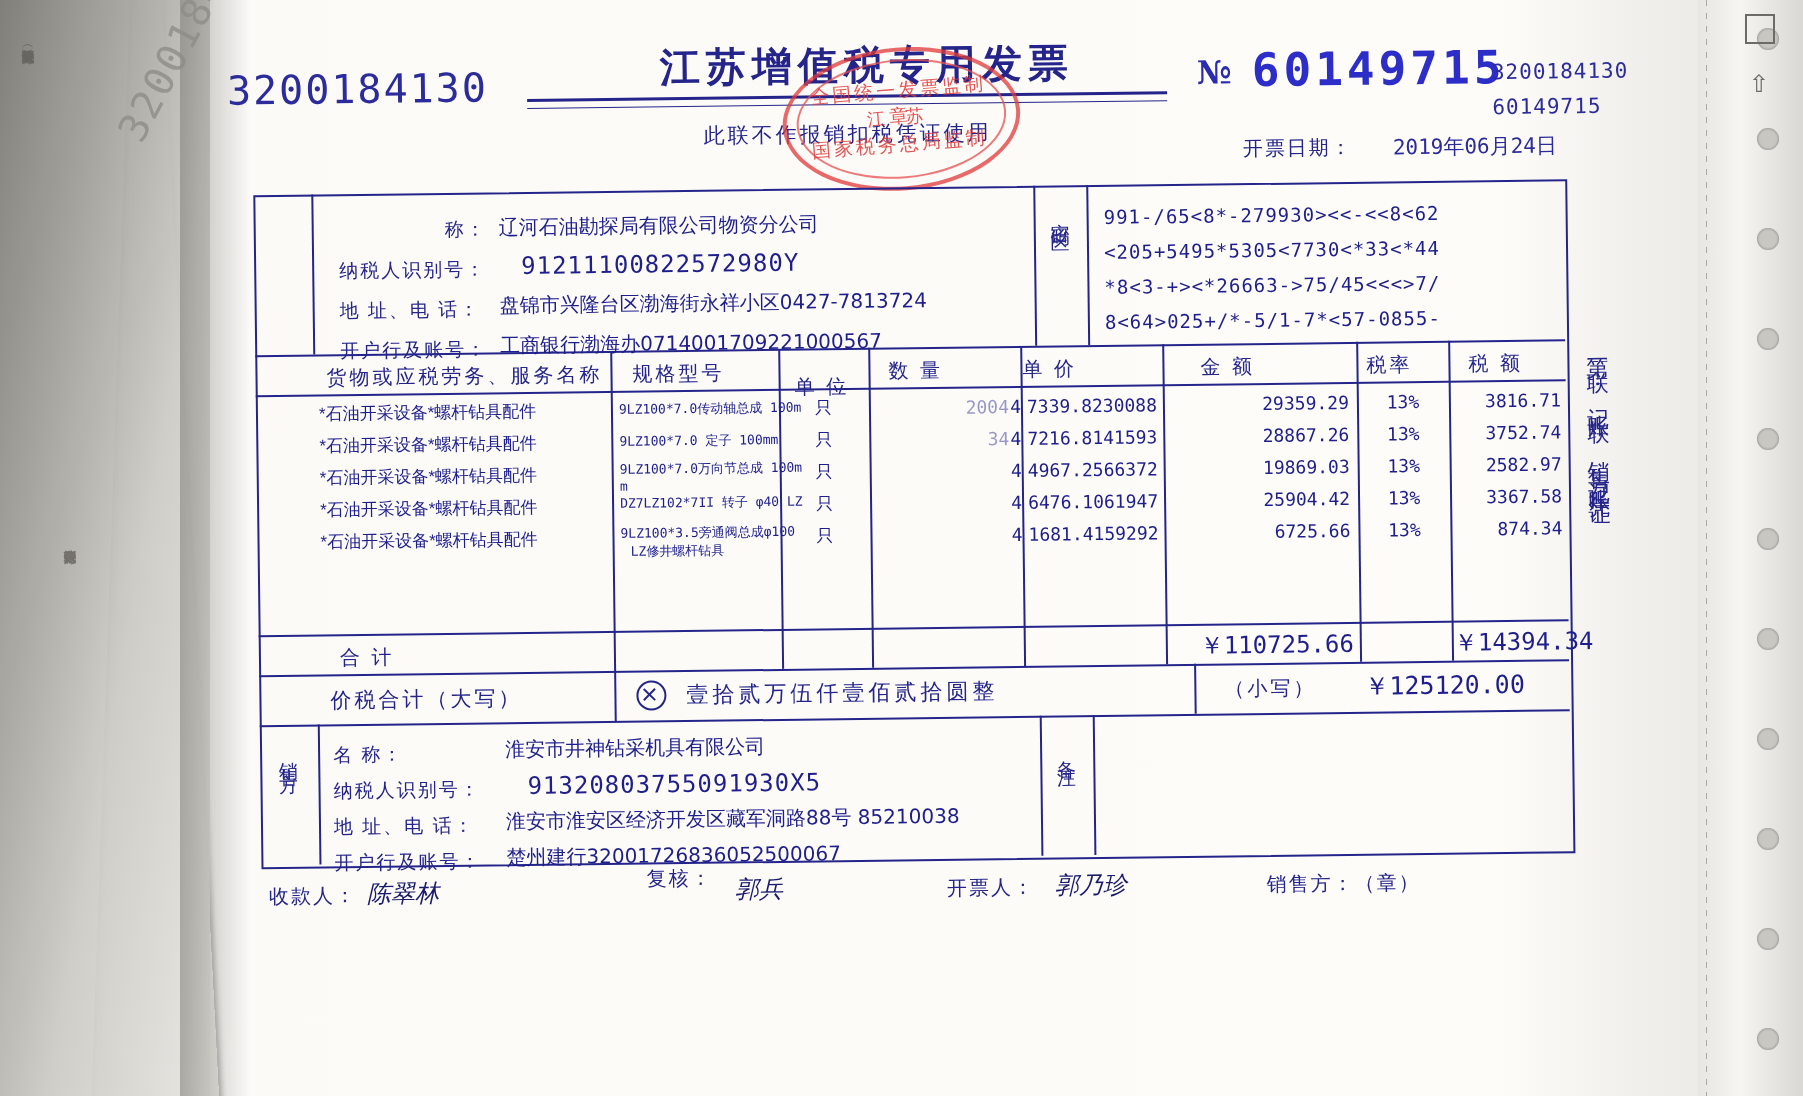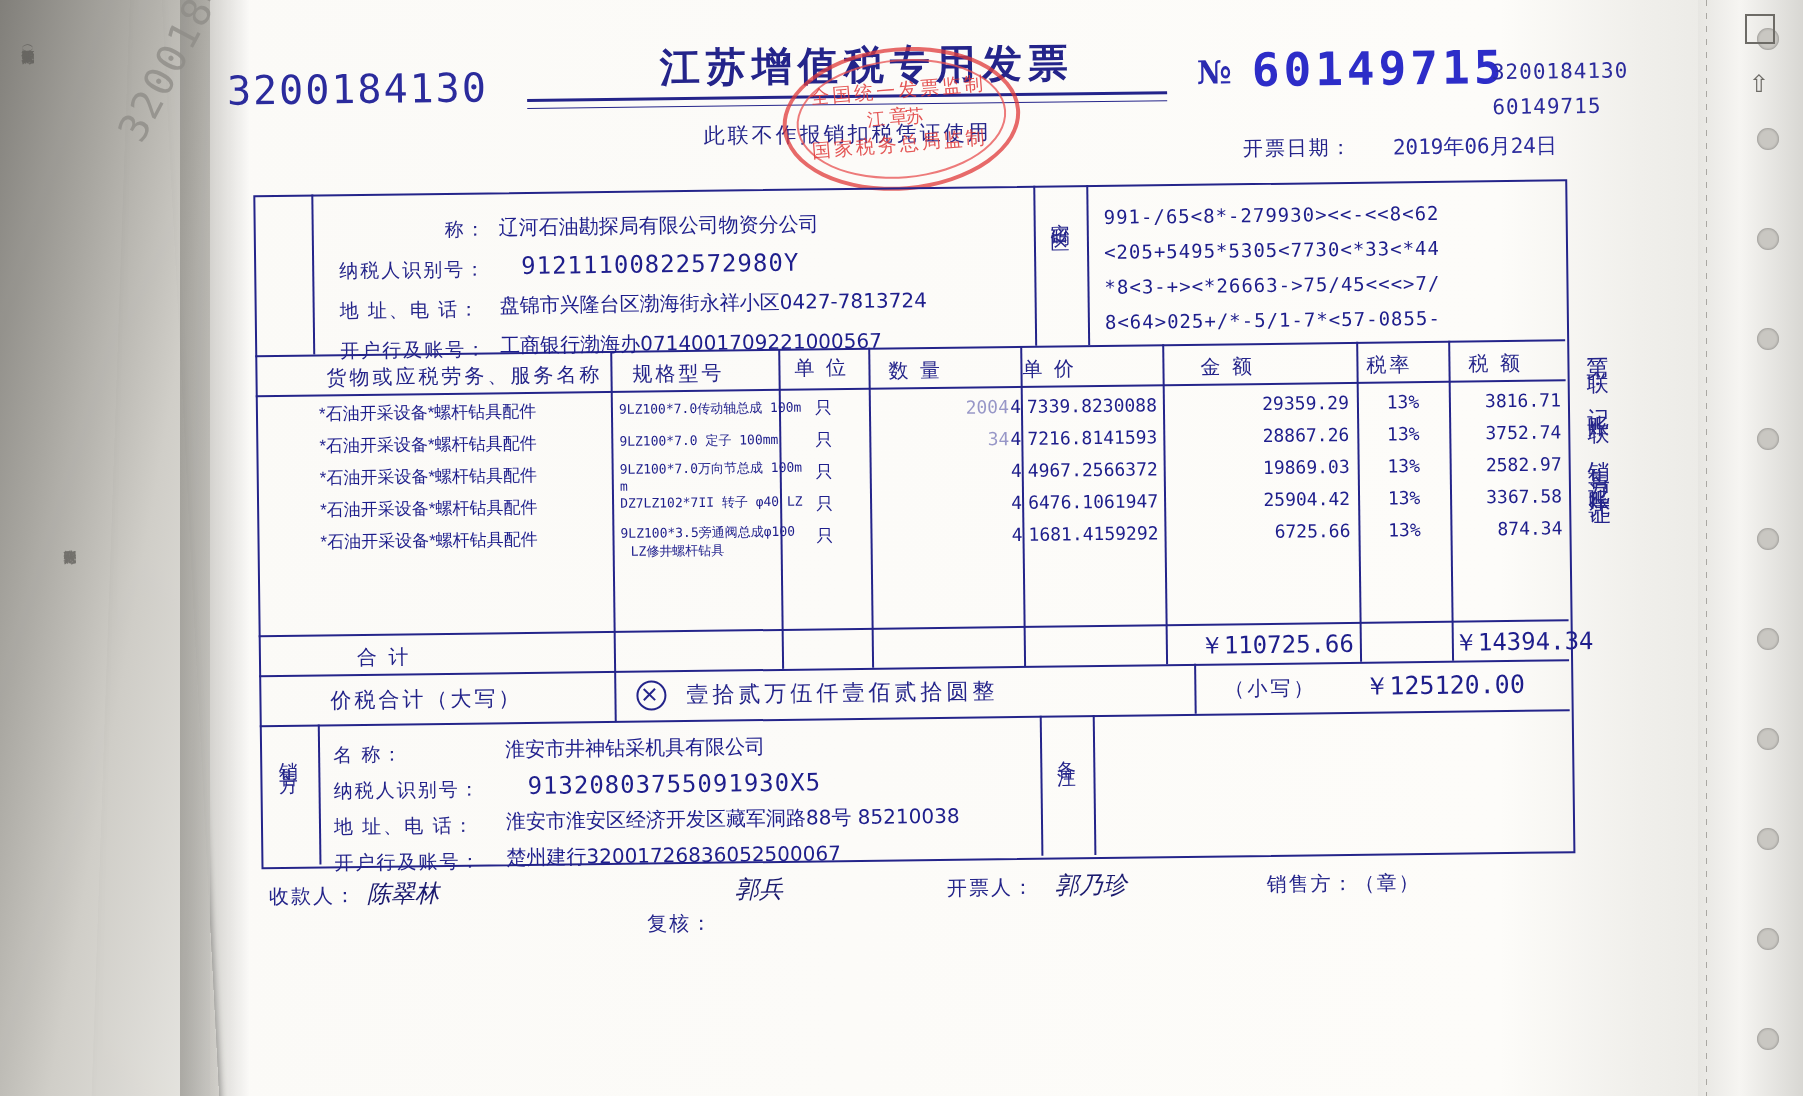--- a/index.html
+++ b/index.html
@@ -240,21 +240,21 @@
   <div class="val" style="left:300px;top:328px;">工商银行渤海办0714001709221000567</div>
 
   <div class="sideLbl" style="left:848px;top:210px;height:125px;">密码区</div>
   <div class="cipher" style="left:905px;top:205px;">991-/65&lt;8*-279930&gt;&lt;&lt;-&lt;&lt;8&lt;62</div>
   <div class="cipher" style="left:905px;top:240px;">&lt;205+5495*5305&lt;7730&lt;*33&lt;*44</div>
   <div class="cipher" style="left:905px;top:275px;">*8&lt;3-+&gt;&lt;*26663-&gt;75/45&lt;&lt;&lt;&gt;7/</div>
   <div class="cipher" style="left:905px;top:310px;">8&lt;64&gt;025+/*-5/1-7*&lt;57-0855-</div>
 
   <div class="colHead" style="left:126px;top:358px;">货物或应税劳务、服务名称</div>
   <div class="colHead" style="left:432px;top:358px;">规格型号</div>
-  <div class="colHead" style="left:594px;top:354px;">单 位</div>
+  <div class="colHead" style="left:594px;top:373px;">单 位</div>
   <div class="colHead" style="left:688px;top:358px;">数  量</div>
   <div class="colHead" style="left:822px;top:358px;">单  价</div>
   <div class="colHead" style="left:1000px;top:358px;">金    额</div>
   <div class="colHead" style="left:1166px;top:358px;">税率</div>
   <div class="colHead" style="left:1268px;top:358px;">税    额</div>
 
   <div class="cell" style="left:118px;top:396px;">*石油开采设备*螺杆钻具配件</div>
   <div class="cellSm" style="left:418px;top:398px;">9LZ100*7.0传动轴总成 100m</div>
   <div class="cell" style="left:614px;top:396px;">只</div>
   <div class="num" style="left:688px;top:398px;width:120px;opacity:.45;">2004</div>
@@ -296,21 +296,21 @@
   <div class="cell" style="left:118px;top:524px;">*石油开采设备*螺杆钻具配件</div>
   <div class="cellSm" style="left:418px;top:522px;">9LZ100*3.5旁通阀总成φ100</div>
   <div class="cellSm" style="left:428px;top:540px;">LZ修井螺杆钻具</div>
   <div class="cell" style="left:614px;top:524px;">只</div>
   <div class="num" style="left:700px;top:526px;width:120px;">4</div>
   <div class="num" style="left:826px;top:526px;width:130px;text-align:left;">1681.4159292</div>
   <div class="num" style="left:968px;top:526px;width:180px;">6725.66</div>
   <div class="num" style="left:1162px;top:526px;width:80px;text-align:center;">13%</div>
   <div class="num" style="left:1254px;top:526px;width:106px;">874.34</div>
 
-  <div class="colHead" style="left:153px;top:638px;">合        计</div>
+  <div class="colHead" style="left:136px;top:638px;">合        计</div>
   <div class="bigAmt" style="left:960px;top:634px;width:190px;text-align:right;">￥110725.66</div>
   <div class="bigAmt" style="left:1250px;top:634px;width:112px;text-align:right;">￥14394.34</div>
 
   <div class="colHead" style="left:126px;top:680px;font-size:21px;">价税合计（大写）</div>
   <div class="xmark" style="left:432px;top:678px;"></div>
   <div class="colHead" style="left:482px;top:678px;font-size:22px;letter-spacing:4px;">壹拾贰万伍仟壹佰贰拾圆整</div>
   <div class="colHead" style="left:1020px;top:680px;">（小写）</div>
   <div class="bigAmt" style="left:1160px;top:676px;font-size:25px;">￥125120.00</div>
 
   <div class="sideLbl" style="left:70px;top:740px;height:105px;">销售方</div>
@@ -324,21 +324,21 @@
   <div class="val" style="left:300px;top:804px;">淮安市淮安区经济开发区藏军洞路88号  85210038</div>
 
   <div class="lbl" style="left:128px;top:844px;">开户行及账号：</div>
   <div class="val" style="left:300px;top:840px;">楚州建行32001726836052500067</div>
 
   <div class="sideLbl" style="left:848px;top:748px;height:90px;">备注</div>
 
   <div class="footer" style="left:62px;top:876px;">收款人：</div>
   <div class="footerVal handwr" style="left:160px;top:872px;font-size:24px;">陈翠林</div>
 
-  <div class="footer" style="left:440px;top:908px;">复核：</div>
+  <div class="footer" style="left:440px;top:863px;">复核：</div>
   <div class="footerVal handwr" style="left:528px;top:872px;font-size:24px;">郭兵</div>
 
   <div class="footer" style="left:740px;top:876px;">开票人：</div>
   <div class="footerVal handwr" style="left:848px;top:872px;font-size:24px;">郭乃珍</div>
 
   <div class="footer" style="left:1060px;top:876px;">销售方：（章）</div>
 
   <div class="rightLbl">第一联：记账联 销售方记账凭证</div>
 </div>
 

